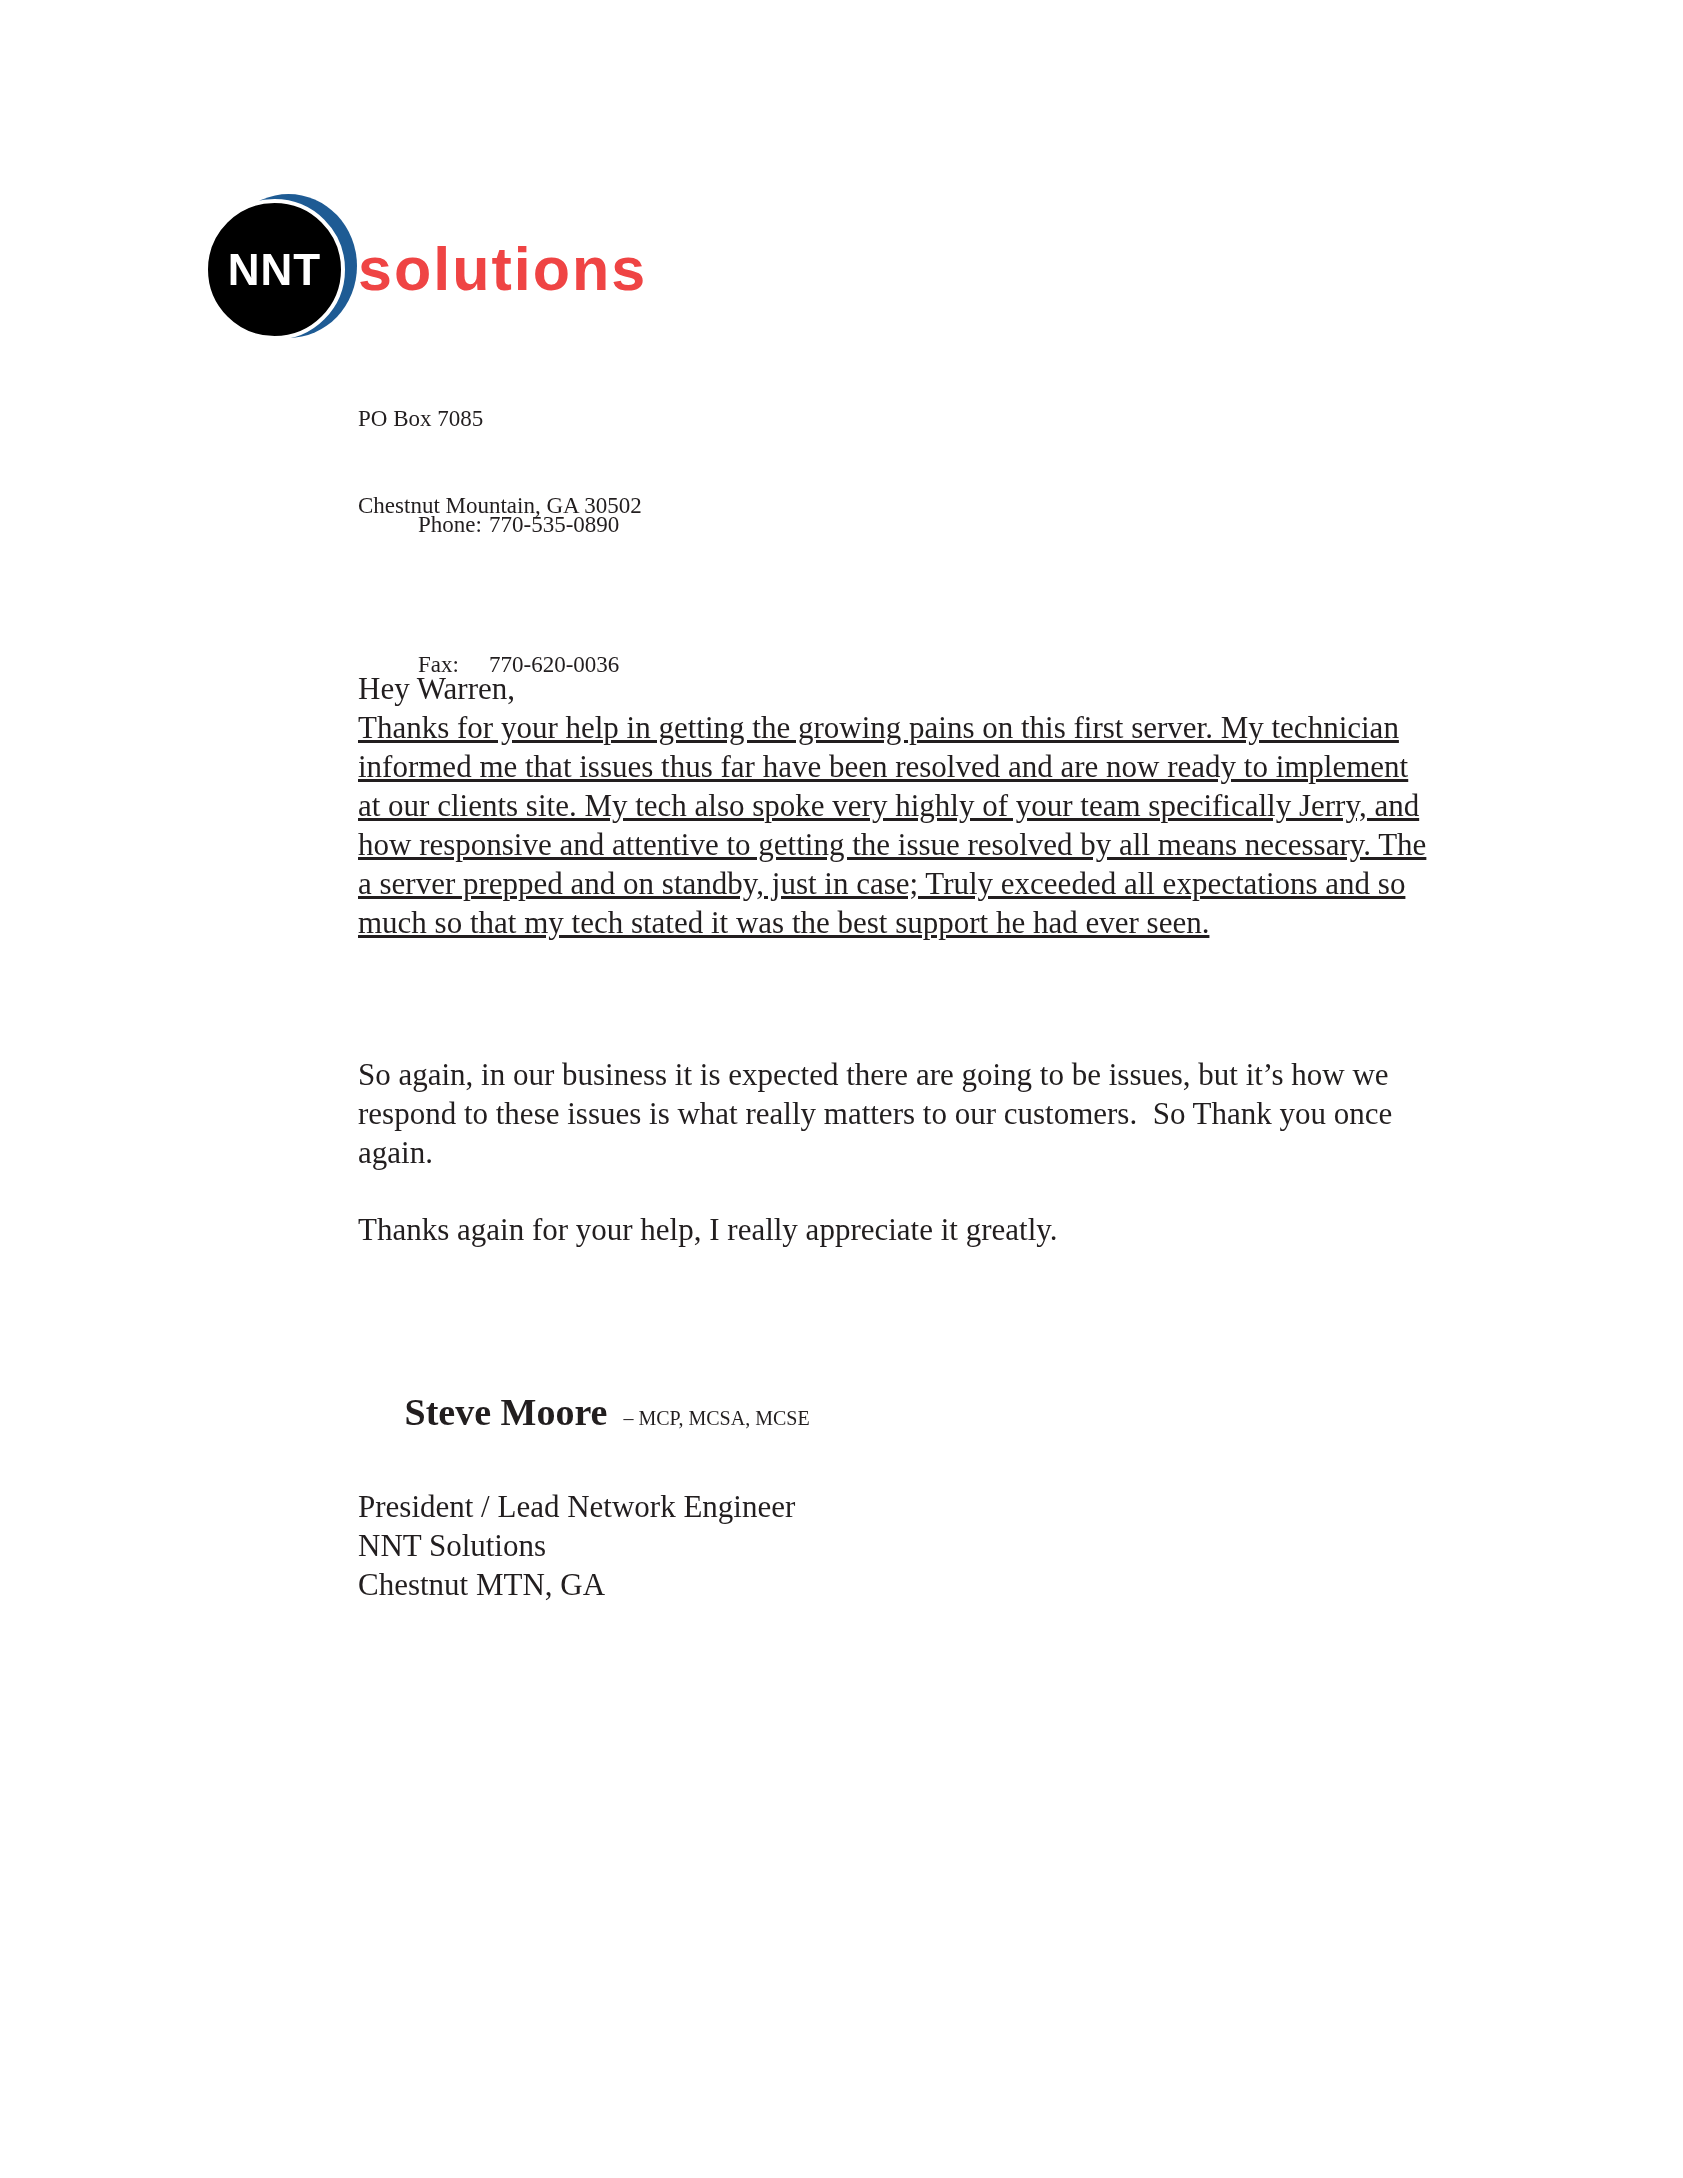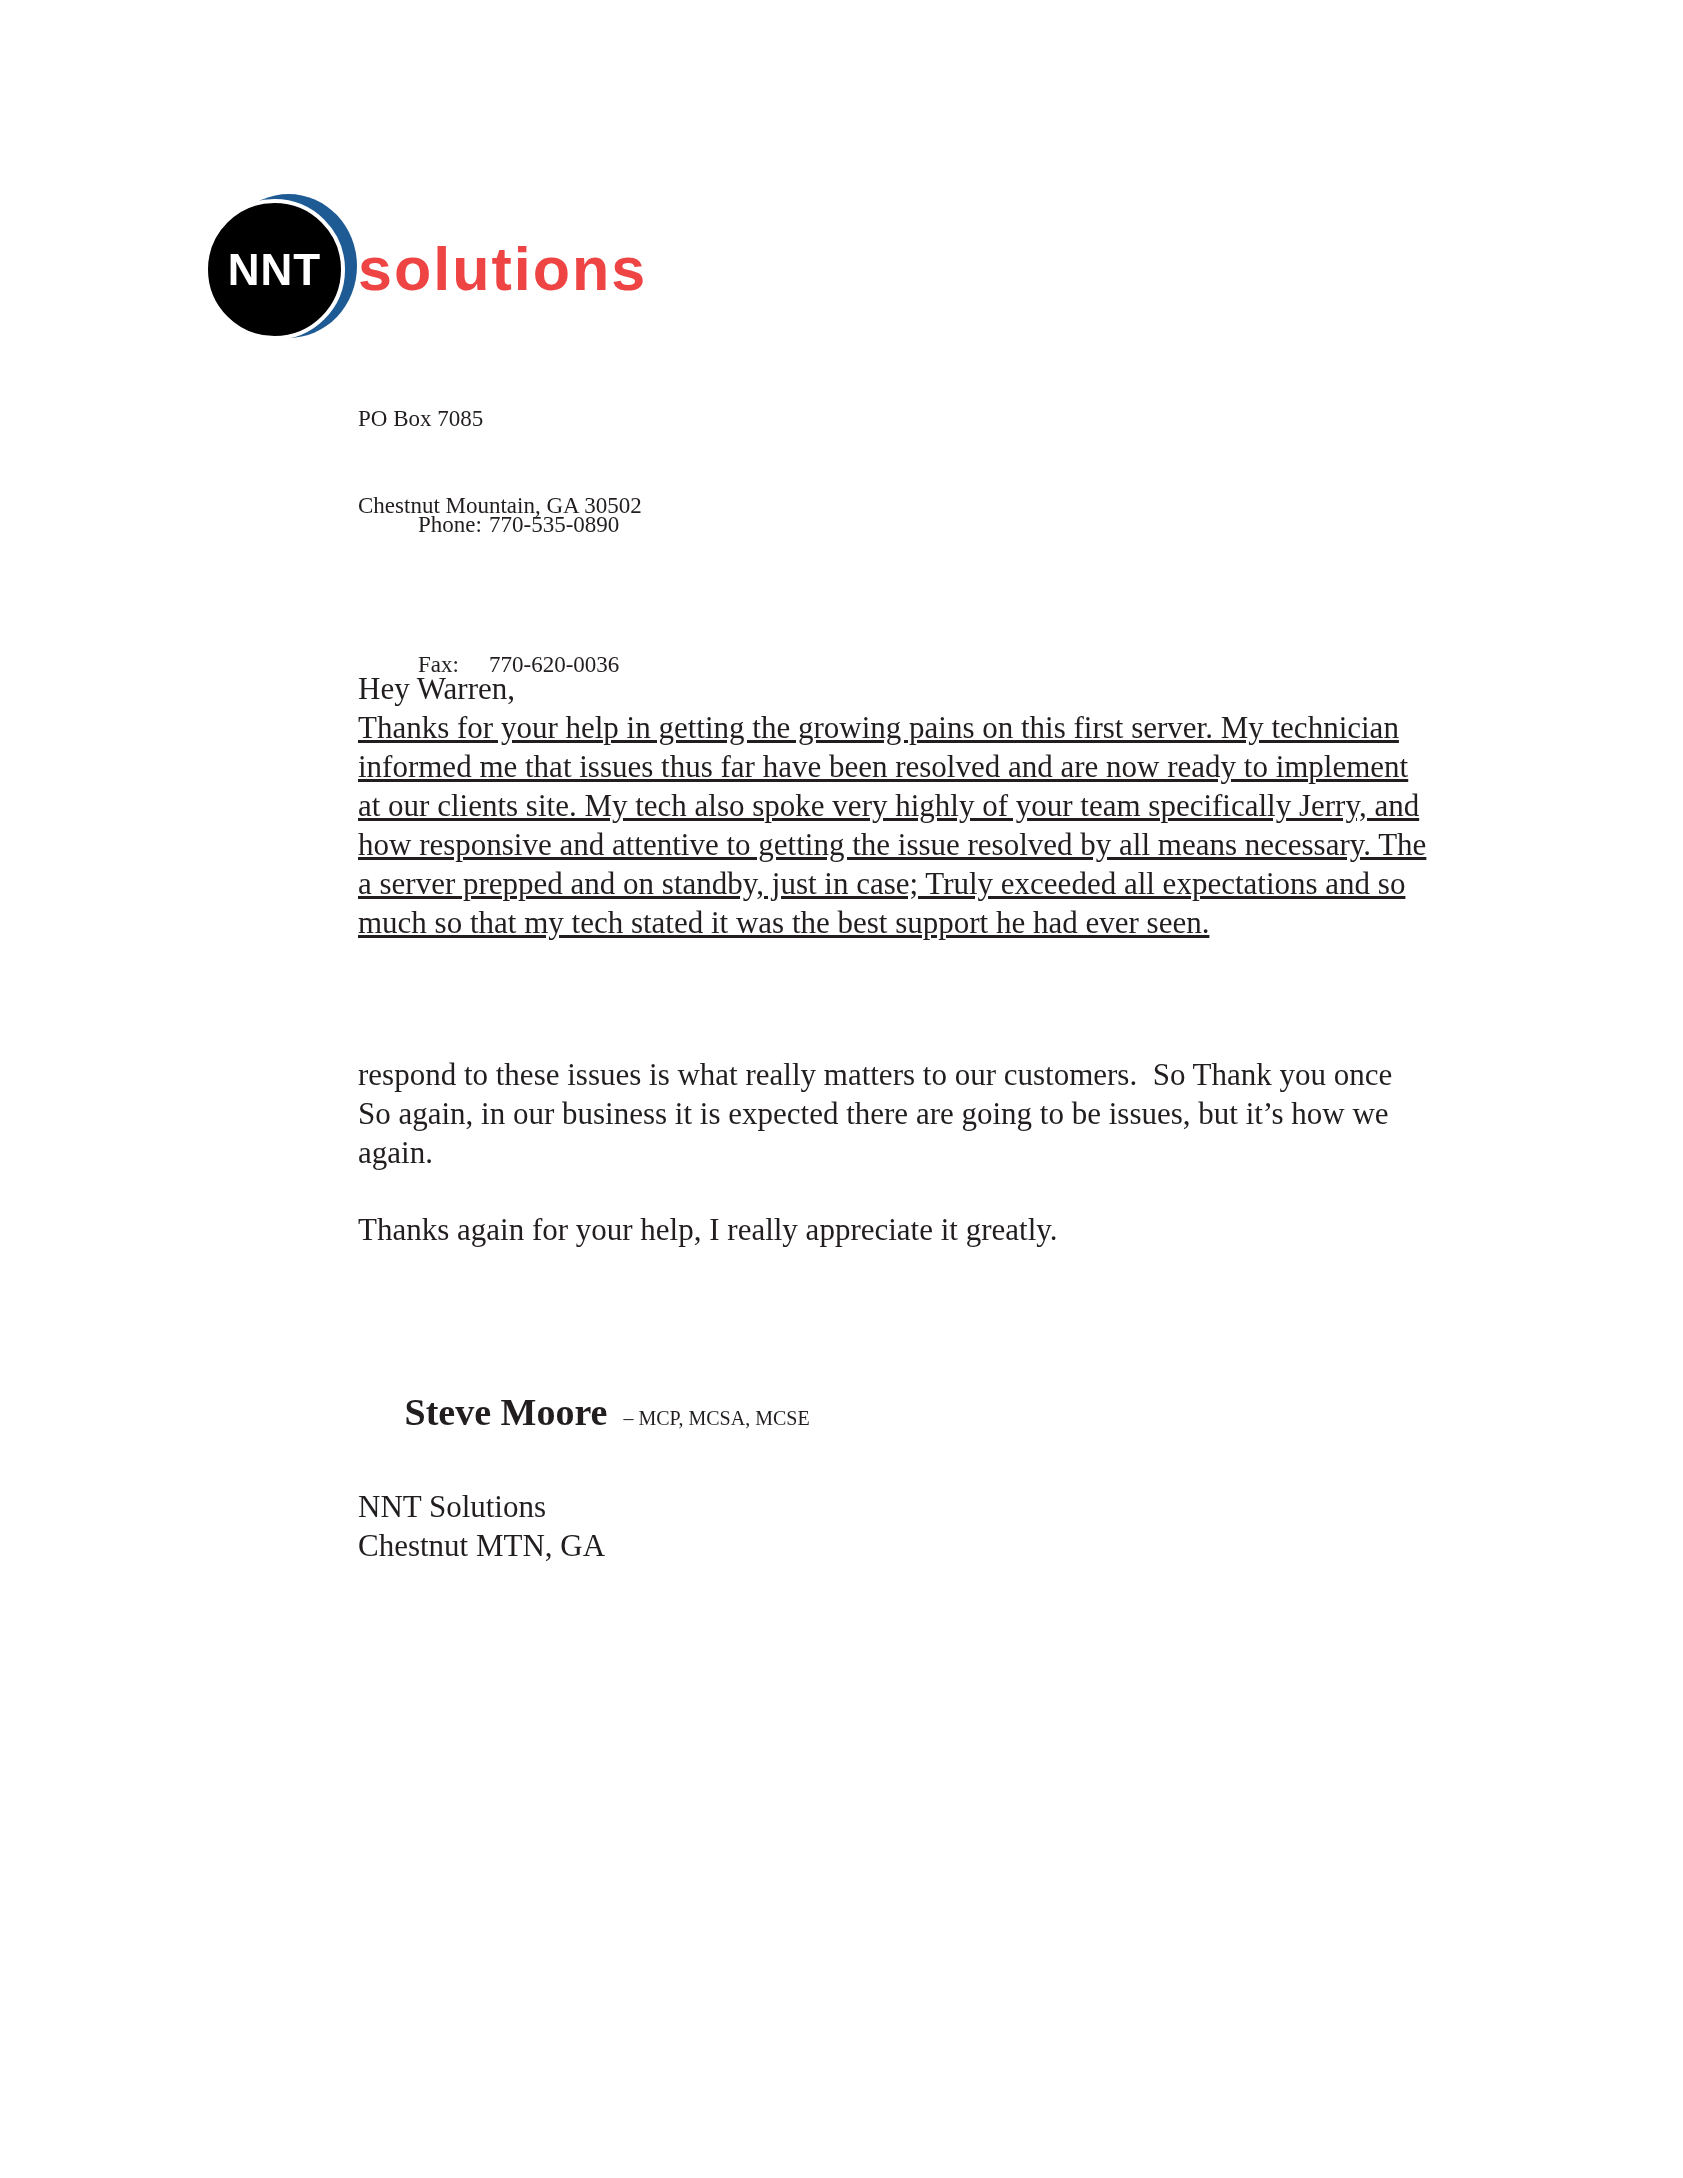--- a/index.html
+++ b/index.html
@@ -163,32 +163,33 @@
     <div class="para para-1">
       <div class="line">Thanks for your help in getting the growing pains on this first server. My technician</div>
       <div class="line">informed me that issues thus far have been resolved and are now ready to implement</div>
       <div class="line">at our clients site. My tech also spoke very highly of your team specifically Jerry, and</div>
       <div class="line">how responsive and attentive to getting the issue resolved by all means necessary. The</div>
       <div class="line">a server prepped and on standby, just in case; Truly exceeded all expectations and so</div>
       <div class="line">much so that my tech stated it was the best support he had ever seen.</div>
     </div>
 
     <div class="para para-2">
+      <div class="line">So again, in our business it is expected there are going to be issues, but it’s how we</div>
       <div class="line">respond to these issues is what really matters to our customers.  So Thank you once</div>
-      <div class="line">So again, in our business it is expected there are going to be issues, but it’s how we</div>
       <div class="line">again.</div>
     </div>
 
     <div class="para para-3">
       <div class="line">Thanks again for your help, I really appreciate it greatly.</div>
     </div>
   </main>
 
   <footer class="signature">
     <div class="sig-name-row">
       <span class="sig-name">Steve Moore</span><span class="sig-credentials">– MCP, MCSA, MCSE</span>
     </div>
+    <div class="sig-line">President / Lead Network Engineer</div>
     <div class="sig-line">NNT Solutions</div>
     <div class="sig-line">Chestnut MTN, GA</div>
   </footer>
 
 </div>
 
 
 </body></html>

